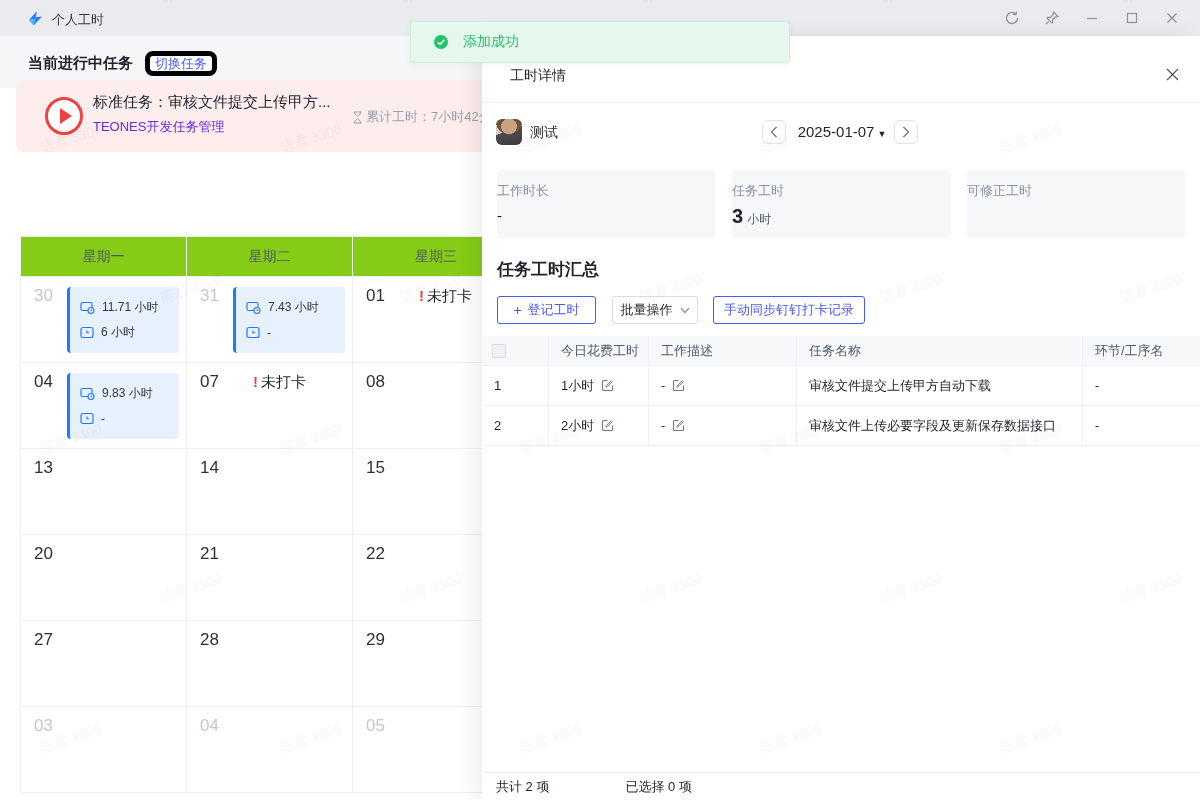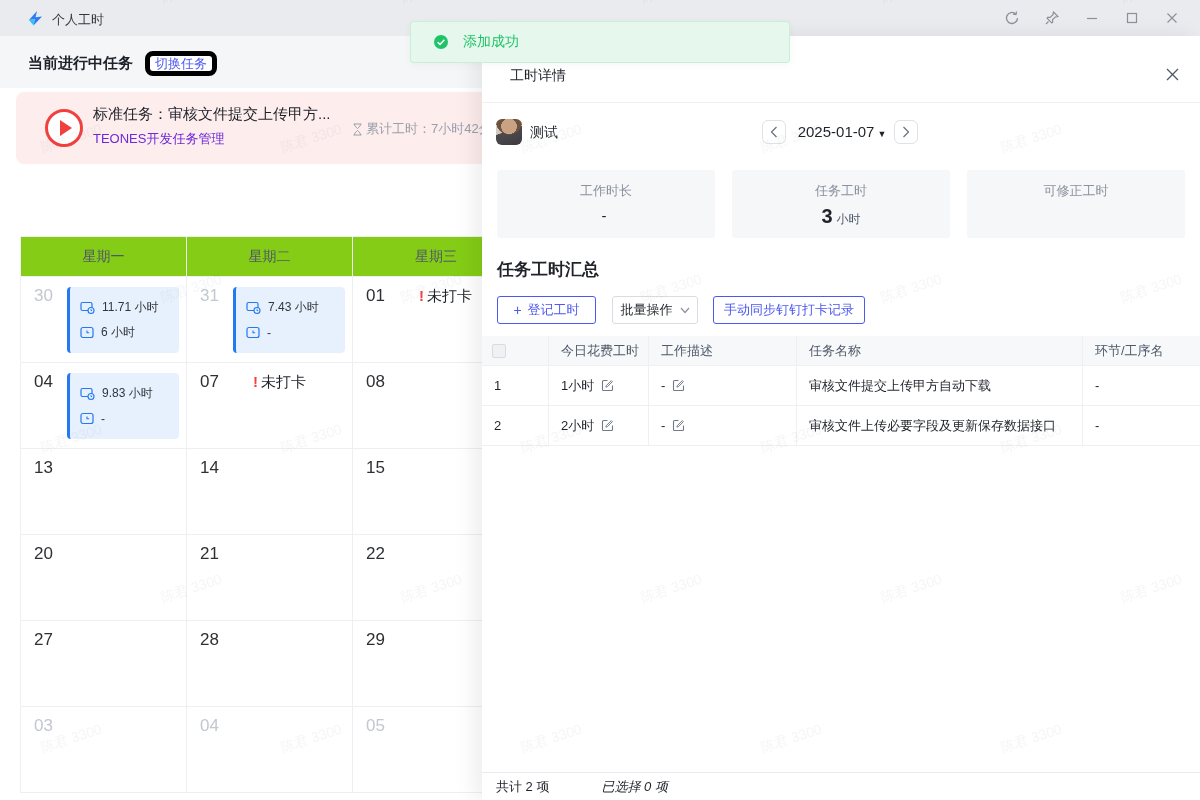--- a/index.html
+++ b/index.html
@@ -21,21 +21,21 @@
            padding-left:22px; z-index:60; box-shadow:0 2px 8px rgba(0,0,0,.04); }
   .toast-text { color:#21c368; font-size:14px; margin-left:14px; }
 
   
   .top-strip { position:absolute; left:0; top:36px; width:1200px; height:52px; background:#f5f6f8; }
   .section-title { position:absolute; left:28px; top:54px; font-size:15px; font-weight:700; color:#1d2129; }
   .switch-btn { position:absolute; left:145px; top:51px; width:72px; height:25px; background:#fff;
                 border:5px solid #000000; border-radius:8px; color:#4c59f0; font-size:13px;
                 display:flex; align-items:center; justify-content:center; cursor:pointer; }
 
-  .task-banner { position:absolute; left:16px; top:92px; width:680px; height:72px; background:#fdeded; border-radius:8px; }
+  .task-banner { position:absolute; left:16px; top:80px; width:680px; height:72px; background:#fdeded; border-radius:8px; }
   .play-btn { position:absolute; left:29px; top:17px; width:38px; height:38px; border-radius:50%;
               border:3px solid #f0413f; background:#fff; display:flex; align-items:center; justify-content:center; cursor:pointer; }
   .play-tri { width:0; height:0; border-left:12px solid #f0413f; border-top:8px solid transparent;
               border-bottom:8px solid transparent; margin-left:3px; }
   .task-title { position:absolute; left:77px; top:13px; font-size:15px; color:#1d2129; font-weight:500; }
   .task-project { position:absolute; left:77px; top:38px; font-size:13px; color:#6d28d9; }
   .task-accum { position:absolute; left:336px; top:28px; font-size:13px; color:#9aa0ab; display:flex; align-items:center; gap:3px; }
 
   
   .cal-head { position:absolute; left:20px; top:236px; width:499px; height:40px; display:grid;
@@ -68,21 +68,21 @@
                    linear-gradient(160deg,#e8e2da 0%, #cfc6bc 45%, #4d4a4f 46%, #3c3a40 100%); }
   .user-name { position:absolute; left:48px; top:88px; font-size:14px; color:#1f2329; }
   .nav-btn { position:absolute; top:84px; width:24px; height:24px; border:1px solid #dfe3e8; border-radius:6px;
              background:#fff; display:flex; align-items:center; justify-content:center; cursor:pointer; }
   .nav-prev { left:280px; } .nav-next { left:412px; }
   .nav-date { position:absolute; left:312px; top:87px; width:96px; text-align:center; font-size:15px;
               font-weight:500; color:#1f2329; cursor:pointer; }
   .nav-caret { font-size:9px; margin-left:3px; }
 
   .stats { position:absolute; left:15px; top:134px; display:flex; gap:17px; }
-  .stat-card { width:218px; height:68px; background:#f6f7f9; border-radius:3px; text-align:center; padding-top:12px; }
+  .stat-card { width:218px; height:68px; background:#f6f7f9; border-radius:3px; text-align:left; padding-top:12px; }
   .stat-label { font-size:13px; color:#8a919f; }
   .stat-value { margin-top:5px; font-size:20px; font-weight:700; color:#1f2329; line-height:22px; }
   .stat-card.plain .stat-value { font-size:15px; font-weight:400; }
   .stat-unit { font-size:12px; font-weight:400; color:#4e5969; margin-left:4px; }
 
   .summary-title { position:absolute; left:15px; top:222px; font-size:17px; font-weight:700; color:#1f2329; }
   .btn-row { position:absolute; left:15px; top:260px; display:flex; }
   .btn { height:28px; border-radius:3px; font-size:13px; display:flex; align-items:center; justify-content:center;
          background:#fff; cursor:pointer; }
   .btn-blue { border:1px solid #4c59f0; color:#4c59f0; }
@@ -99,21 +99,21 @@
   .tbody-row { height:40px; background:#fff; }
   .tcell { display:flex; align-items:center; padding-left:12px; font-size:13px; color:#1f2329;
            border-right:1px solid #eef0f3; border-bottom:1px solid #eef0f3; gap:7px; }
   .tcell:last-child { border-right:none; }
   .tcell.cb-cell { padding-left:10px; }
   .checkbox { width:14px; height:14px; background:#f0f1f4; border:1px solid #d8dbe0; border-radius:2px; cursor:pointer; }
   .edit-ic { cursor:pointer; }
 
   .drawer-foot { position:absolute; left:0; bottom:0; width:718px; height:28px; border-top:1px solid #e9ecef;
                  display:flex; align-items:center; font-size:13px; color:#1f2329; padding-left:14px;gap:24px; }
-  .foot-sel { margin-left:28px;font-style:italic; }
+  .foot-sel { margin-left:52px; }
 
   
   #watermarks { position:absolute; left:0; top:0; width:1200px; height:800px; z-index:99; pointer-events:none; overflow:hidden; }
   .wm { position:absolute; transform:rotate(-18deg); color:rgba(70,80,100,.055); font-size:14px; white-space:nowrap; }
 </style>
 </head>
 <body>
 
 <div id="app">
 

